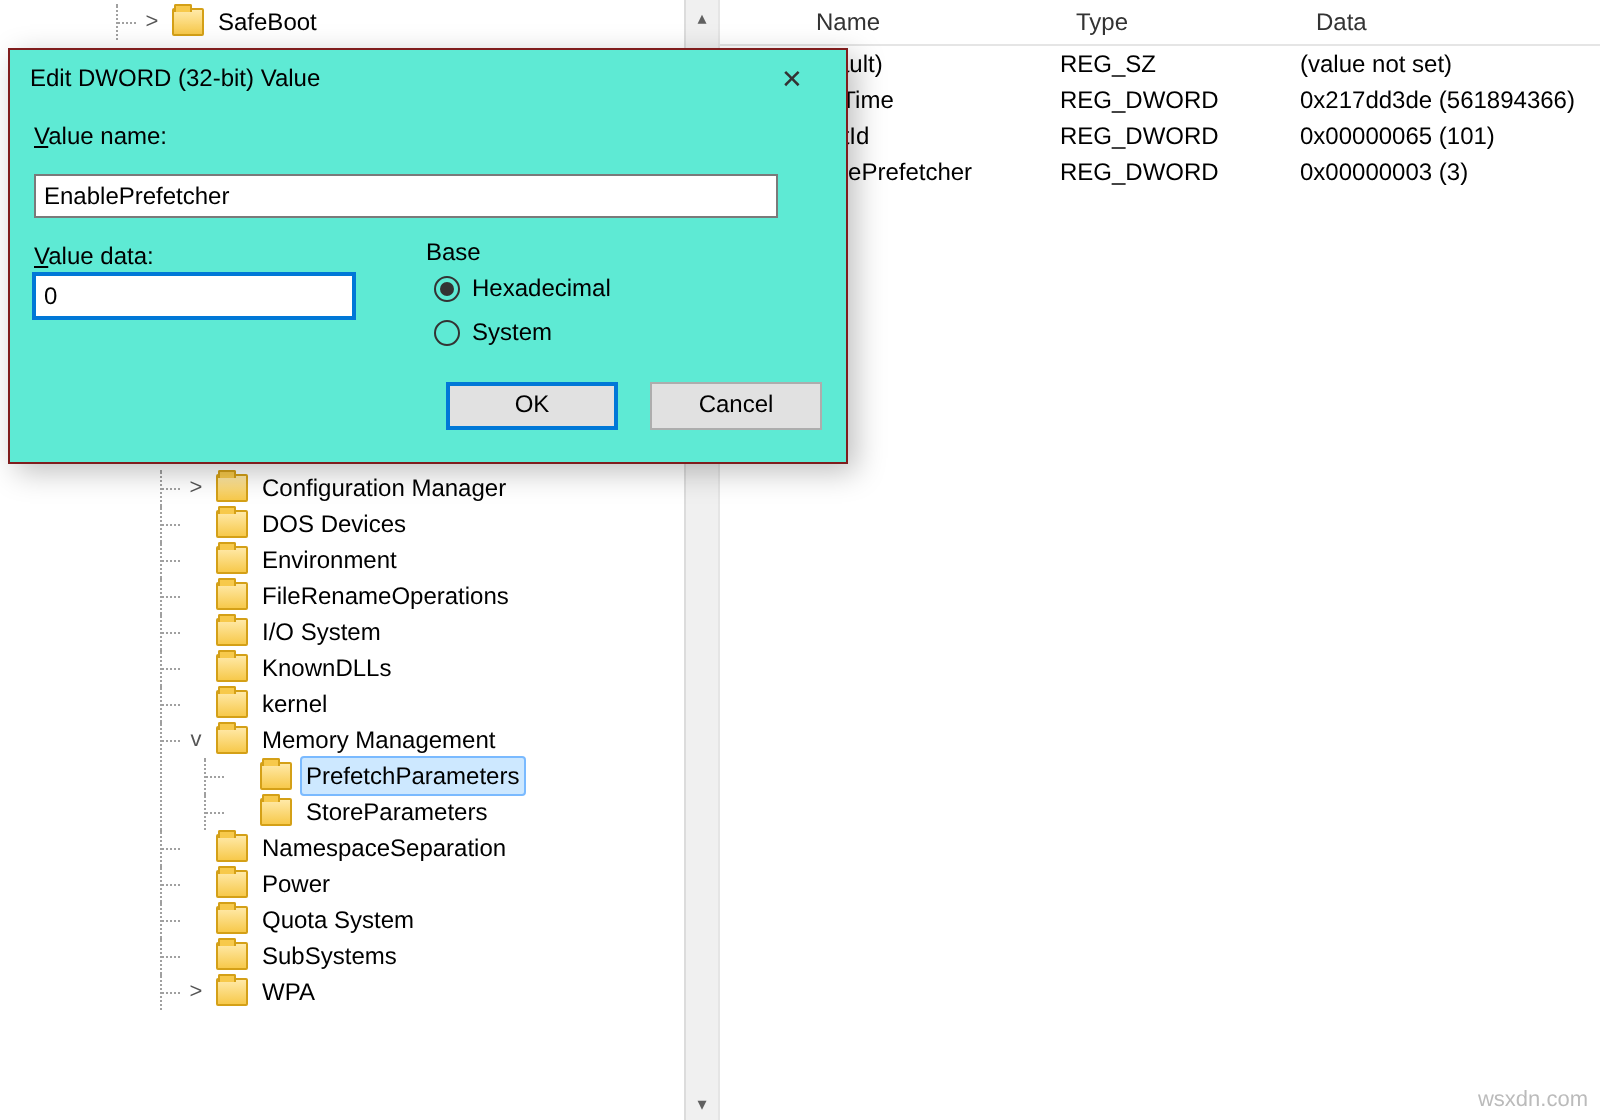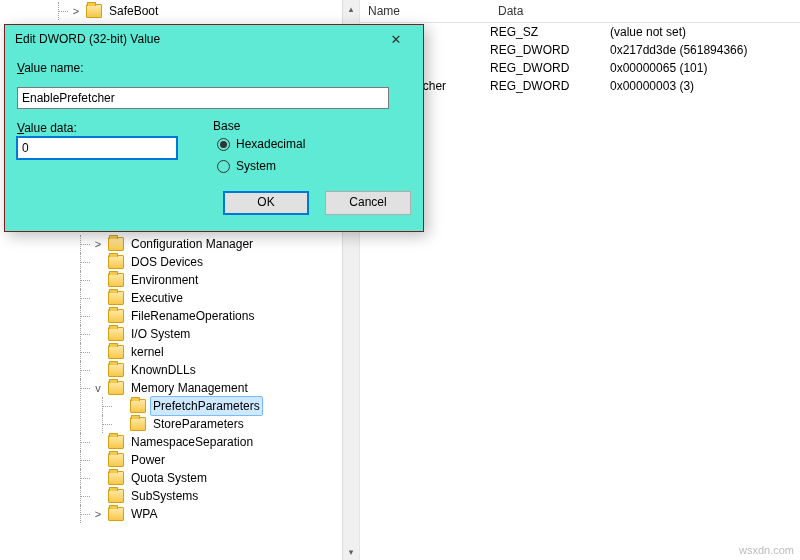--- a/index.html
+++ b/index.html
@@ -33,21 +33,21 @@
   .list-header {
     display: flex;
     border-bottom: 1px solid #e5e5e5;
     font-size: 12px;
     color: #333;
   }
   .list-header > div {
     padding: 4px 8px;
     cursor: default;
   }
-  .col-name { width: 130px; }
+  .col-name { width: 130px; margin-left: 40px; }
   .col-type { width: 120px; }
   .col-data { flex: 1; }
   .list-body { }
   .list-row {
     display: flex;
     align-items: center;
     font-size: 12px;
     height: 18px;
   }
   .list-row .col-name { width: 130px; padding-left: 8px;}
@@ -298,49 +298,42 @@
             <div class="row">
               <span class="exp"></span>
               <span class="folder"></span>
               <span class="label">Environment</span>
             </div>
           </li>
           <li>
             <div class="row">
               <span class="exp"></span>
               <span class="folder"></span>
-              <span class="label">Executive</span>
-            </div>
-          </li>
-          <li>
-            <div class="row">
-              <span class="exp"></span>
-              <span class="folder"></span>
               <span class="label">FileRenameOperations</span>
             </div>
           </li>
           <li>
             <div class="row">
               <span class="exp"></span>
               <span class="folder"></span>
               <span class="label">I/O System</span>
             </div>
           </li>
           <li>
             <div class="row">
               <span class="exp"></span>
               <span class="folder"></span>
+              <span class="label">KnownDLLs</span>
+            </div>
+          </li>
+          <li>
+            <div class="row">
+              <span class="exp"></span>
+              <span class="folder"></span>
               <span class="label">kernel</span>
-            </div>
-          </li>
-          <li>
-            <div class="row">
-              <span class="exp"></span>
-              <span class="folder"></span>
-              <span class="label">KnownDLLs</span>
             </div>
           </li>
           <li>
             <div class="row">
               <span class="exp">v</span>
               <span class="folder"></span>
               <span class="label">Memory Management</span>
             </div>
             <ul>
               <li>
@@ -399,20 +392,21 @@
 
     <div class="scrollbar">
       <div class="scroll-arrow">▴</div>
       <div class="scroll-arrow">▾</div>
     </div>
   </div>
 
   <div class="list-pane">
     <div class="list-header">
       <div class="col-name">Name</div>
+      <div class="col-type">Type</div>
       <div class="col-data">Data</div>
     </div>
     <div class="list-body" id="list-body">
         <div class="list-row">
           <div class="col-name">efault)</div>
           <div class="col-type">REG_SZ</div>
           <div class="col-data">(value not set)</div>
         </div>
         <div class="list-row">
           <div class="col-name">seTime</div>

